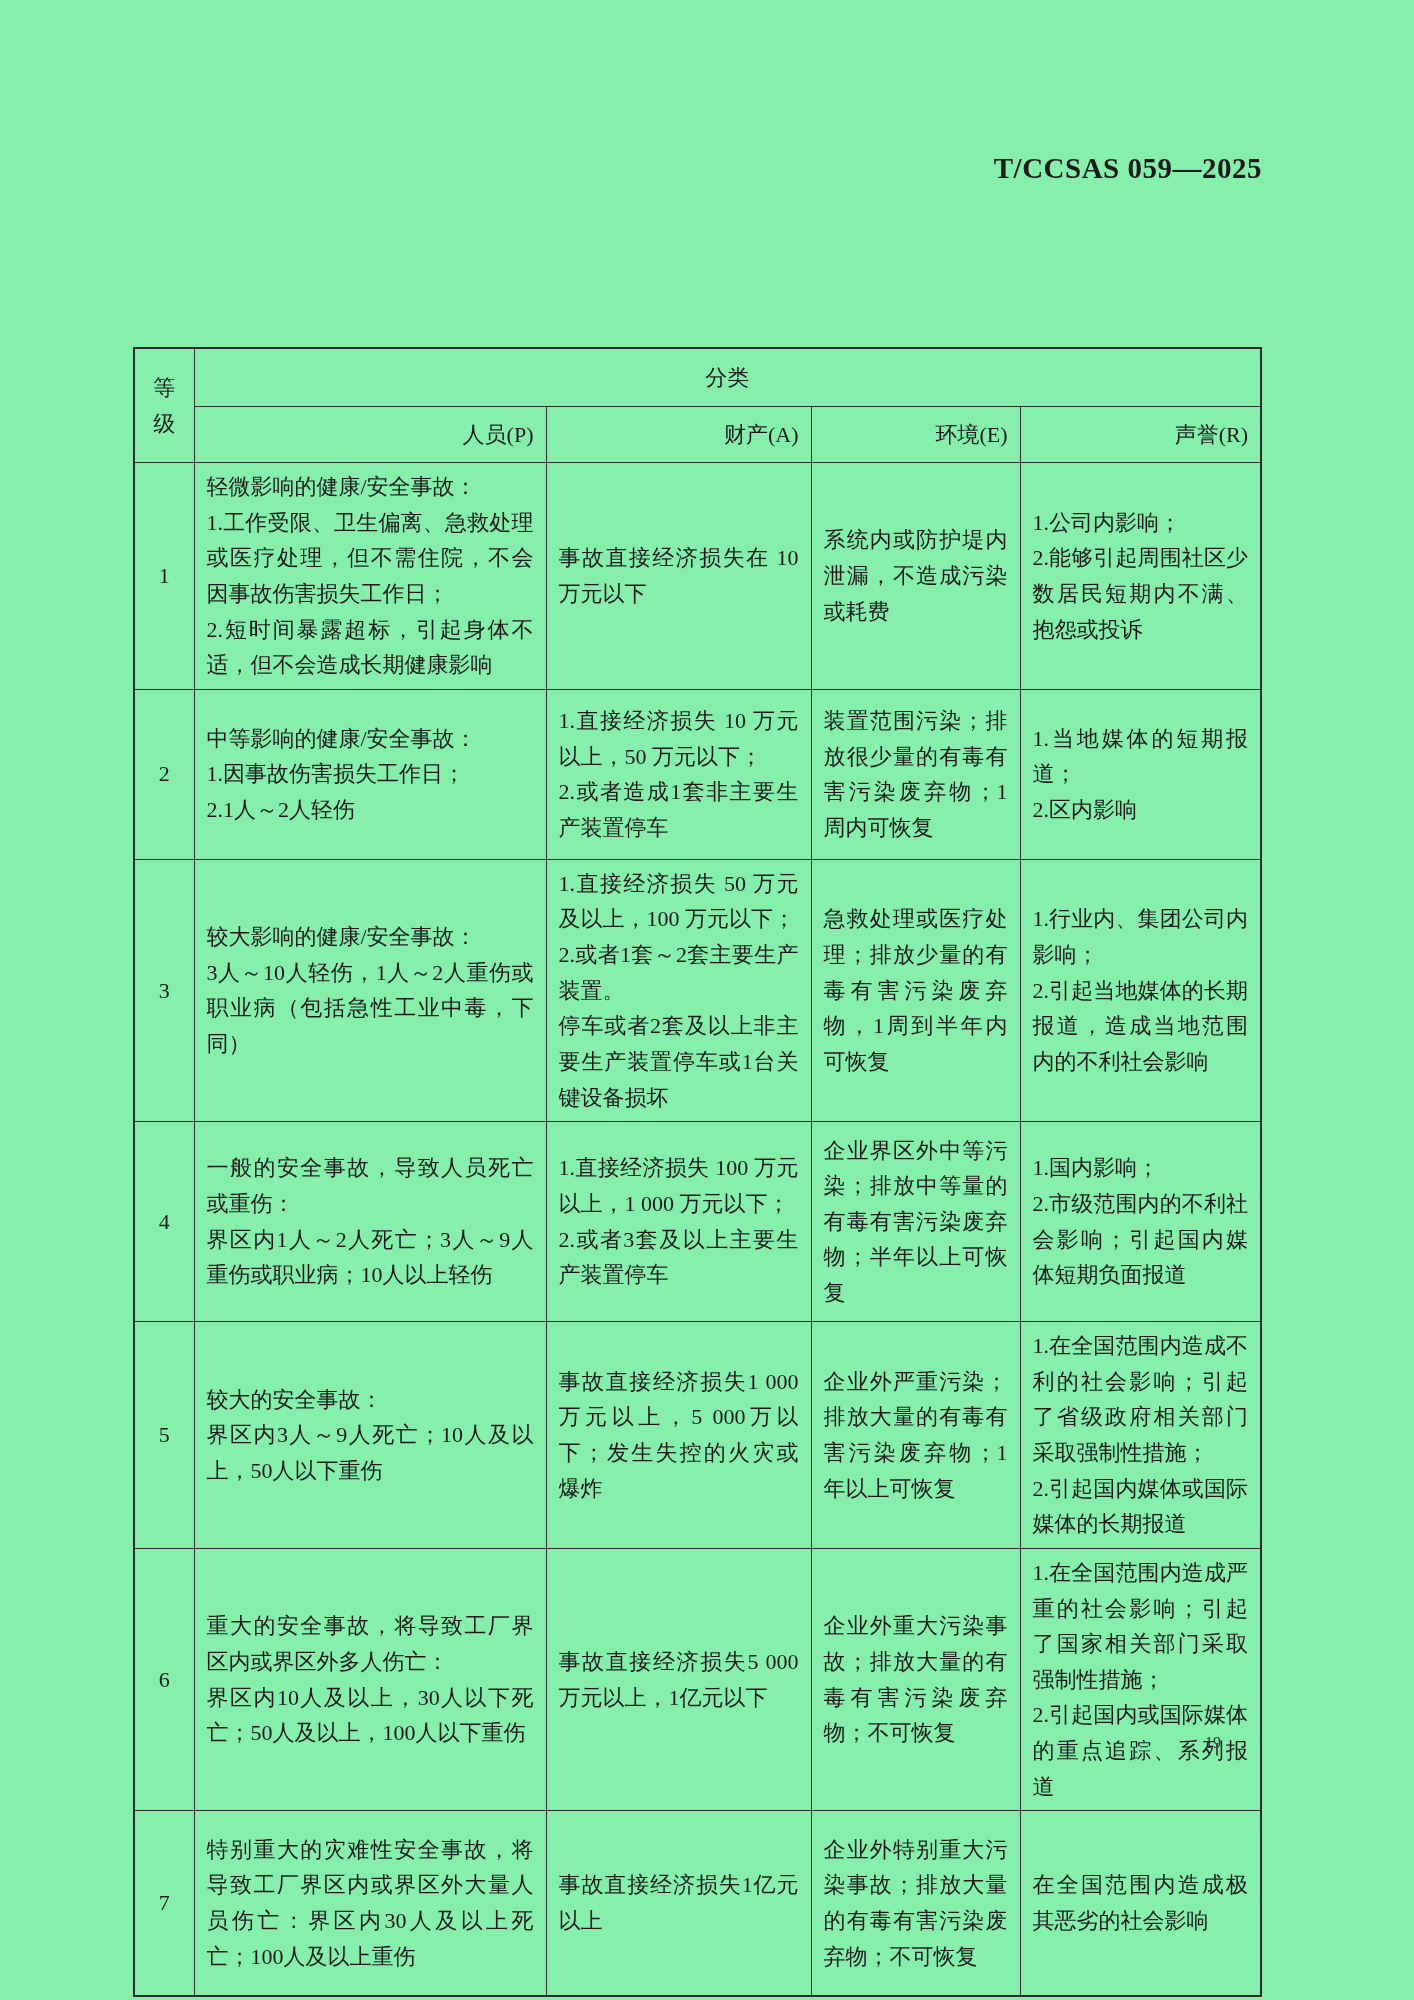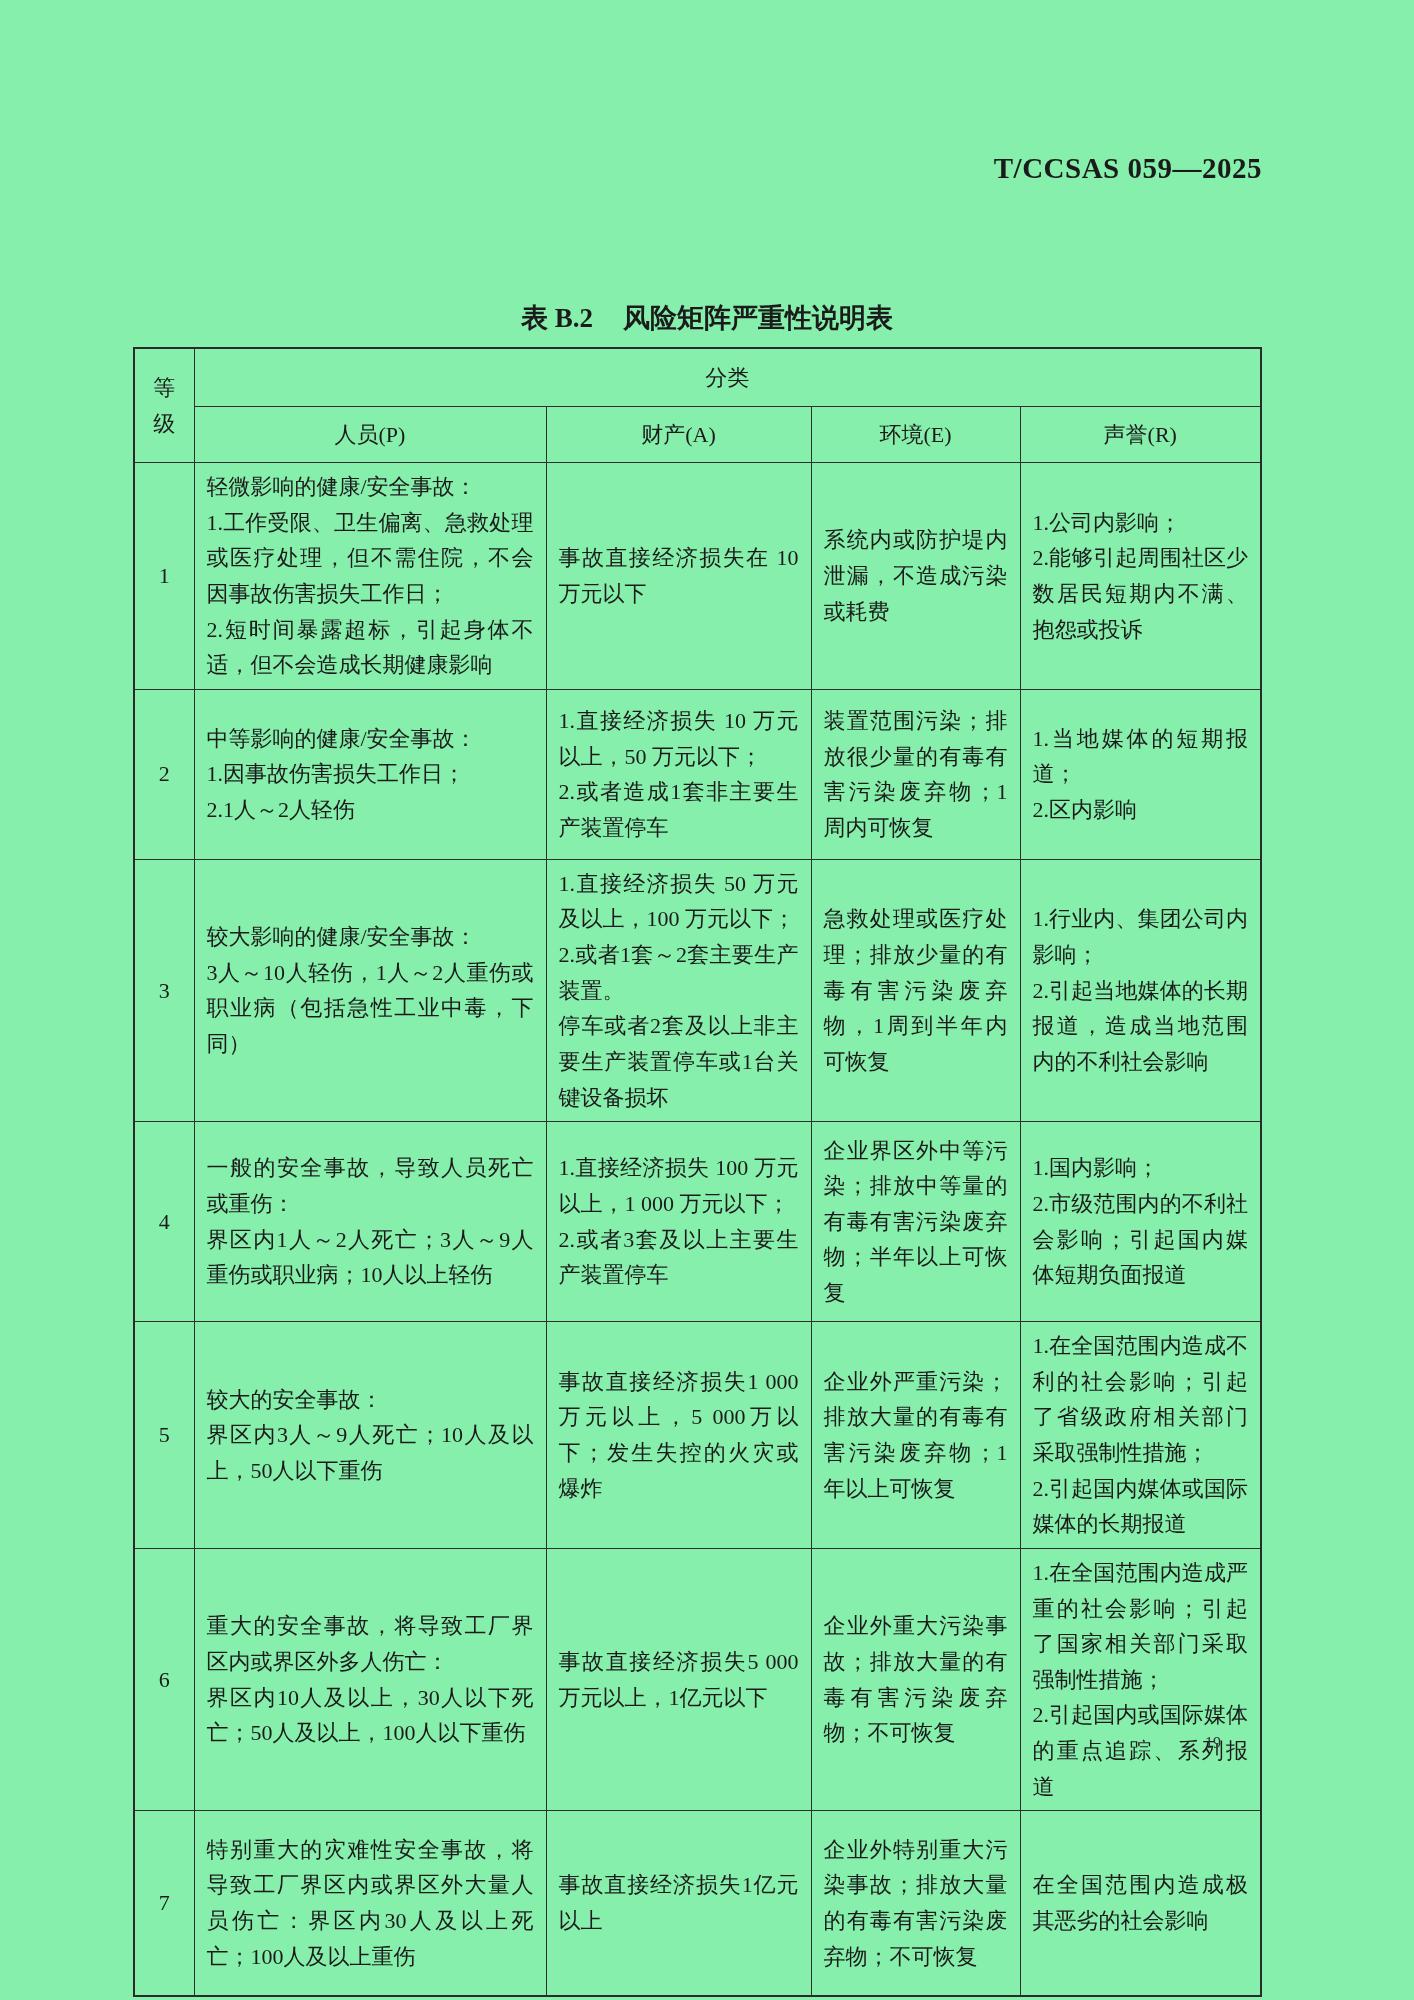--- a/index.html
+++ b/index.html
@@ -47,21 +47,21 @@
   table.severity th, table.severity td{
     border:1.2px solid #2f2f2f;
     padding:6px 12px;
     font-size:22px;
     line-height:1.62;
     vertical-align:middle;
     font-weight:normal;
     overflow:hidden;
   }
   th.h-top{height:45px;font-size:23px;text-align:center;padding:2px;}
-  th.h-col{height:43px;font-size:23px;text-align:center;padding:2px;border-bottom:2.5px solid #2b2b2b;}
+  th.h-col{height:43px;font-size:23px;text-align:right;padding:2px;border-bottom:2.5px solid #2b2b2b;}
   th.h-level{border-bottom:2.5px solid #2b2b2b;}
   td.level{text-align:center;font-size:23px;padding:2px;}
   td.content{
     text-align:justify;
     white-space:pre-line;
   }
   .page-number{
     position:absolute;
     top:1734px;left:1205px;
     font-size:16px;
@@ -69,23 +69,20 @@
   }
 </style>
 </head>
 <body>
 
 <div class="page">
 
   <div class="header-ref">T/CCSAS 059—2025</div>
 
 
-  <div class="table-caption">
-    <span class="caption-label">表 B.2</span><span>风险矩阵严重性说明表</span>
-  </div>
 
   <table class="severity">
     <colgroup>
       <col style="width:60px">
       <col style="width:352px">
       <col style="width:265px">
       <col style="width:209px">
       <col style="width:241px">
     </colgroup>
     <thead>

